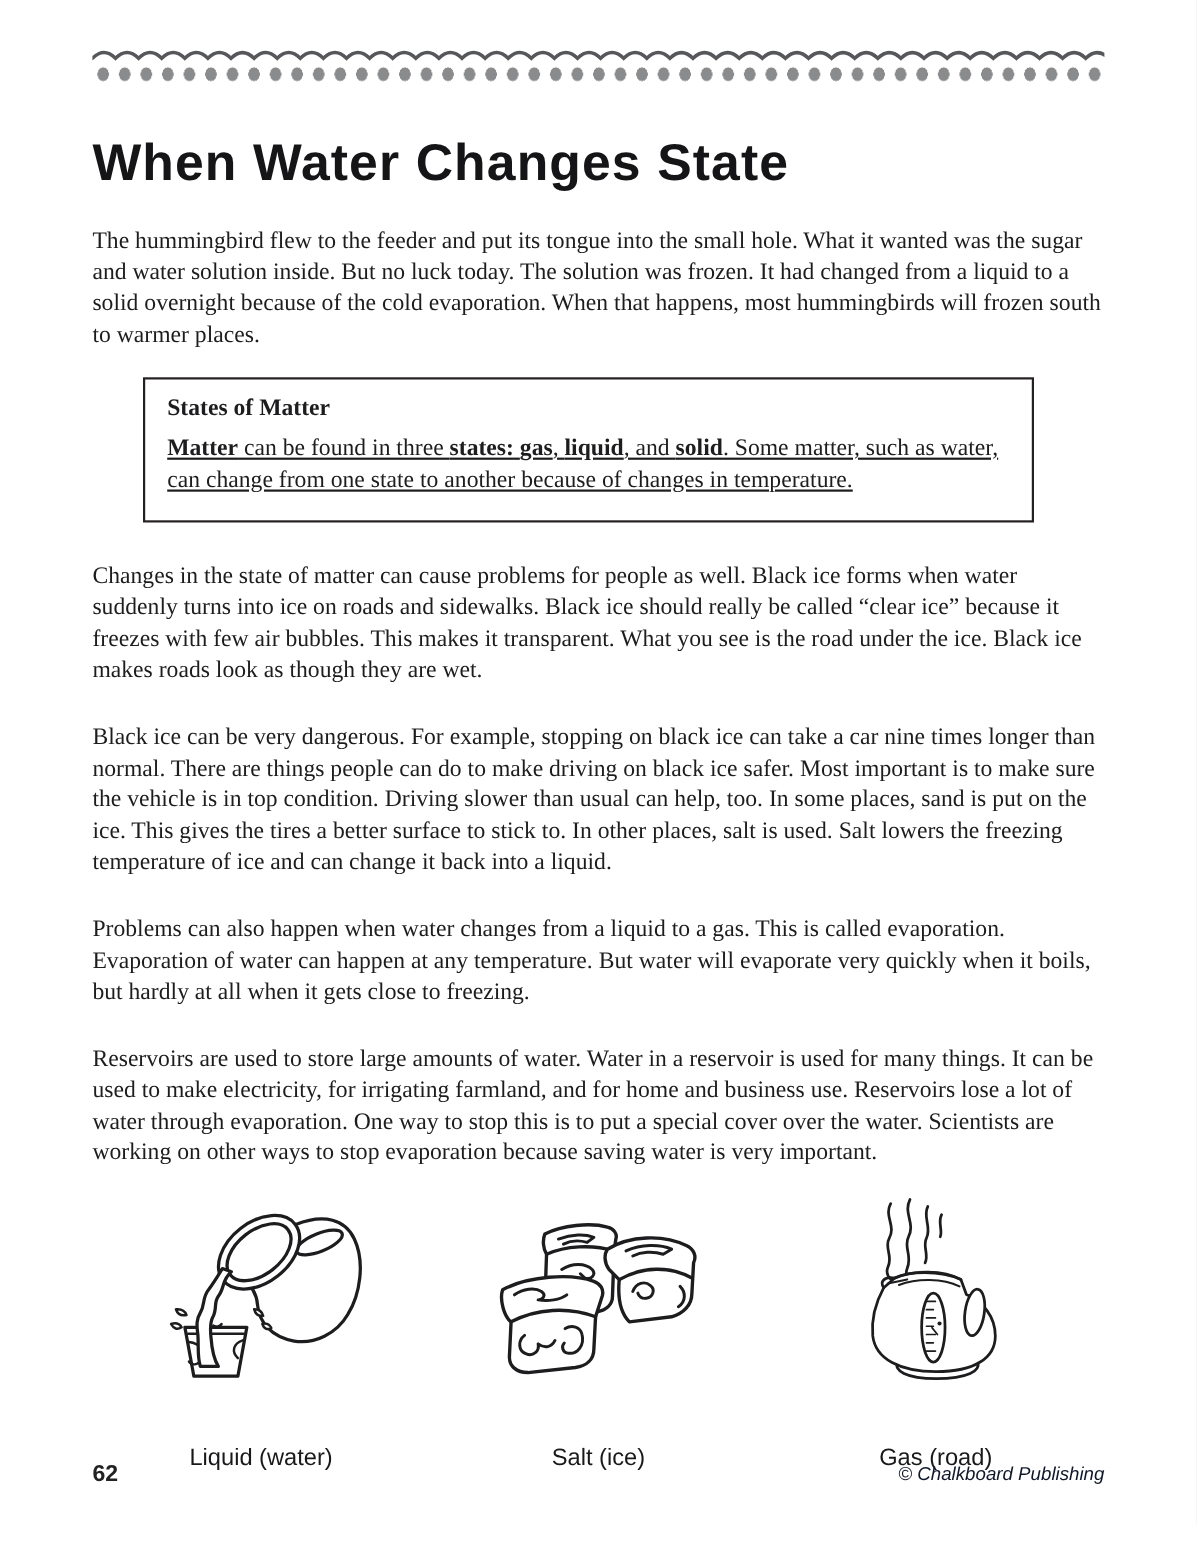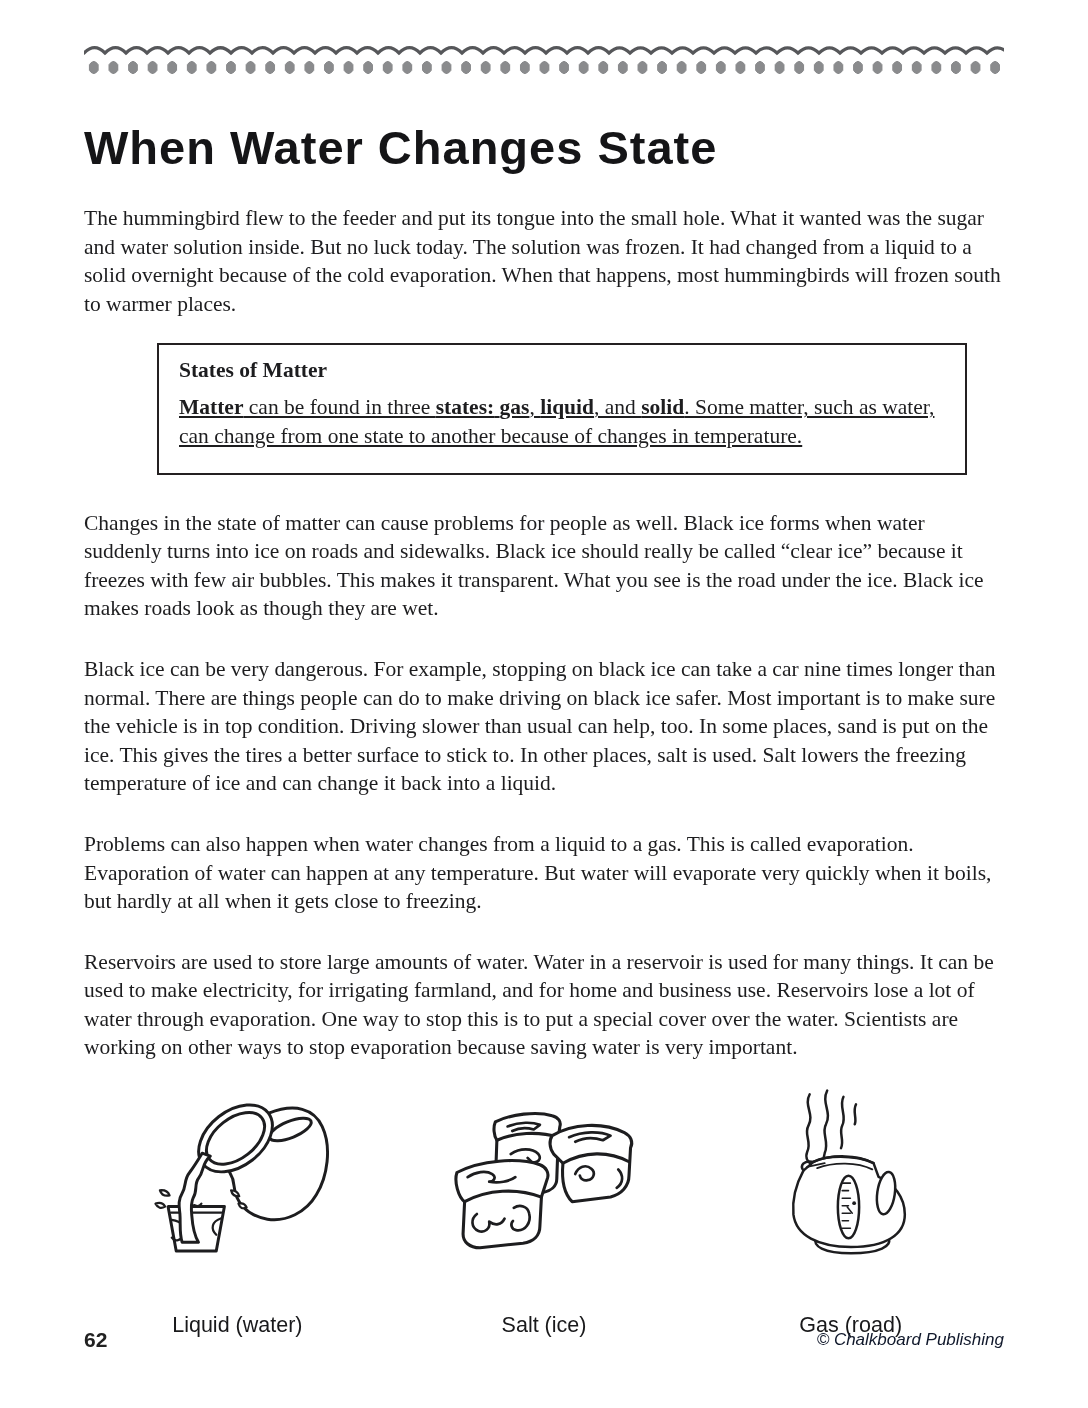--- a/index.html
+++ b/index.html
@@ -47,21 +47,21 @@
   .para{
     margin-top:29px;
     font-size:21.5px;
     line-height:28.6px;
     color:var(--ink);
   }
   .para b{font-weight:normal;}
   
   .callout{
     margin-top:25px;
-    margin-left:73px;
+    margin-left:46px;
     width:810px;
     border:2.5px solid var(--box);
     padding:13px 20px 22px 20px;
   }
   .callout-title{
     font-size:21.5px;
     font-weight:bold;
   }
   .callout-body{
     margin-top:10px;

